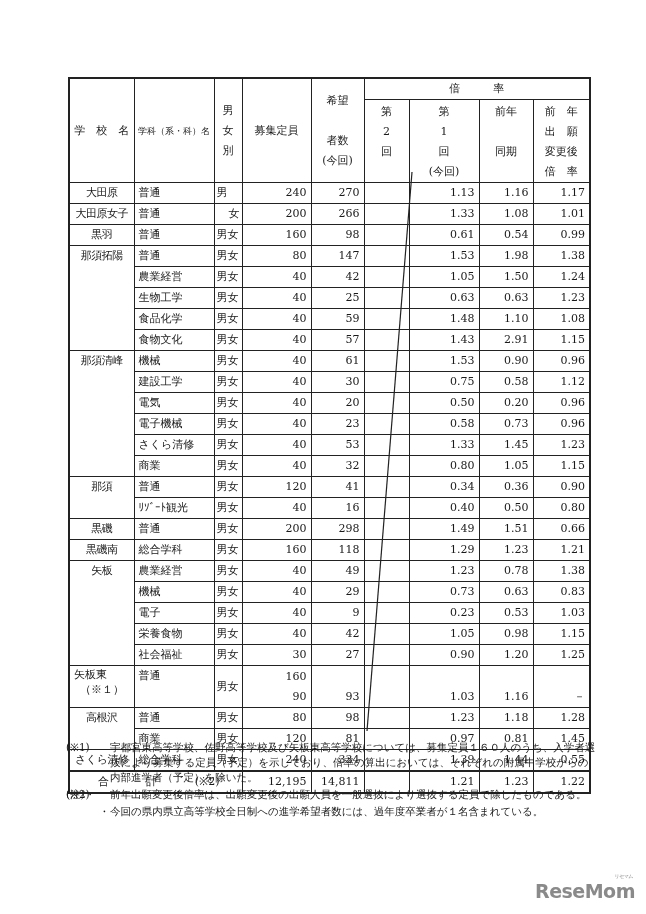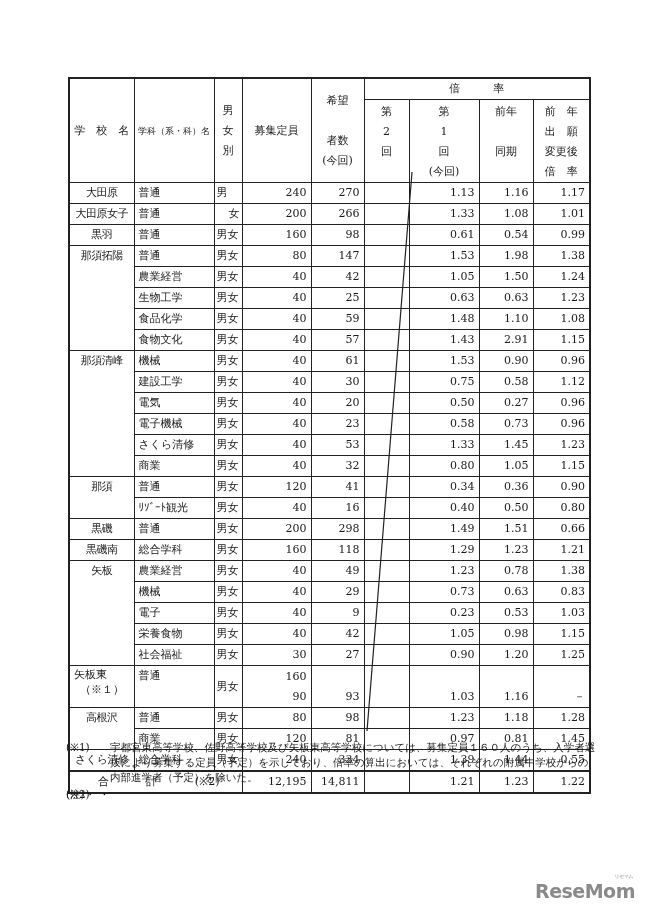--- a/index.html
+++ b/index.html
@@ -188,21 +188,21 @@
           <td class="num">0.58</td>
           <td class="num">1.12</td>
         </tr>
         <tr>
           <td>電気</td>
           <td style="text-align:left;padding:0 2px">男女</td>
           <td class="num">40</td>
           <td class="num">20</td>
           <td></td>
           <td class="num">0.50</td>
-          <td class="num">0.27</td>
+          <td class="num">0.20</td>
           <td class="num">0.96</td>
         </tr>
         <tr>
           <td>電子機械</td>
           <td style="text-align:left;padding:0 2px">男女</td>
           <td class="num">40</td>
           <td class="num">23</td>
           <td></td>
           <td class="num">0.58</td>
           <td class="num">0.73</td>
@@ -396,22 +396,24 @@
   <div class="notes">
     <div class="note">
       <span class="mark">(※1)</span>
       <span>宇都宮東高等学校、佐野高等学校及び矢板東高等学校については、募集定員１６０人のうち、入学者選抜により募集する定員（予定）を示しており、倍率の算出においては、それぞれの附属中学校からの内部進学者（予定）を除いた。</span>
     </div>
     <div class="note">
       <span class="mark">(※2)</span>
     </div>
     <div class="note" style="padding-left:44px">
       <span class="mark">(注)・</span>
+      <span>前年出願変更後倍率は、出願変更後の出願人員を一般選抜により選抜する定員で除したものである。</span>
     </div>
     <div class="note">
       <span class="mark" style="left:33px">・</span>
+      <span>今回の県内県立高等学校全日制への進学希望者数には、過年度卒業者が１名含まれている。</span>
     </div>
   </div>
 
   <div class="logo">
     <span>ReseMom</span><span class="kana">リセマム</span>
   </div>
 </div>
 
 </body></html>

